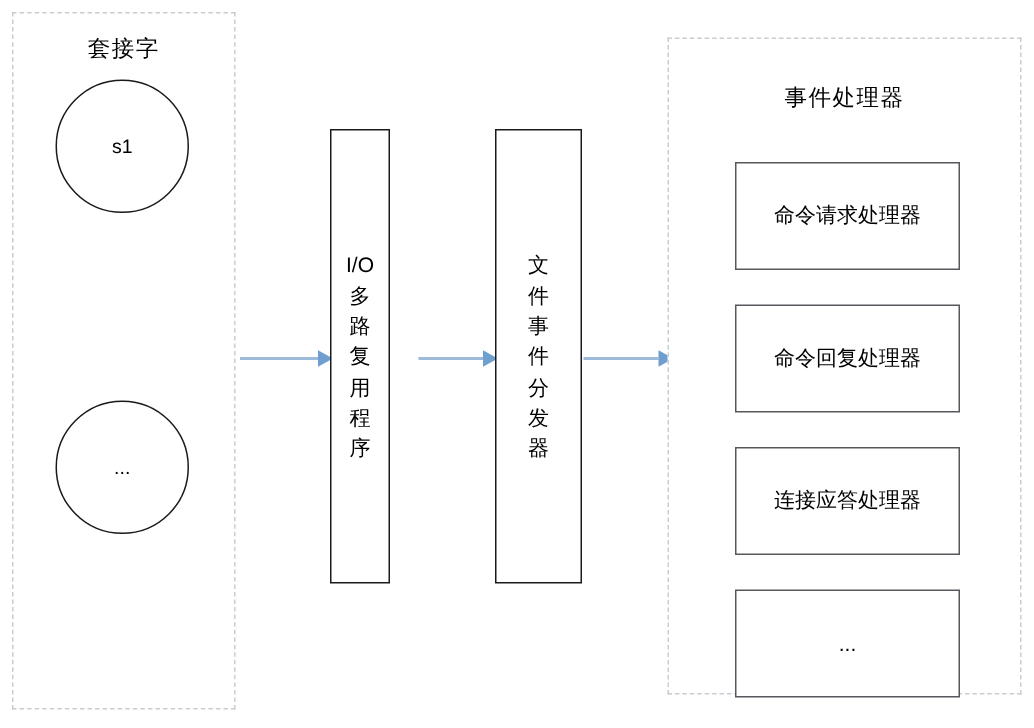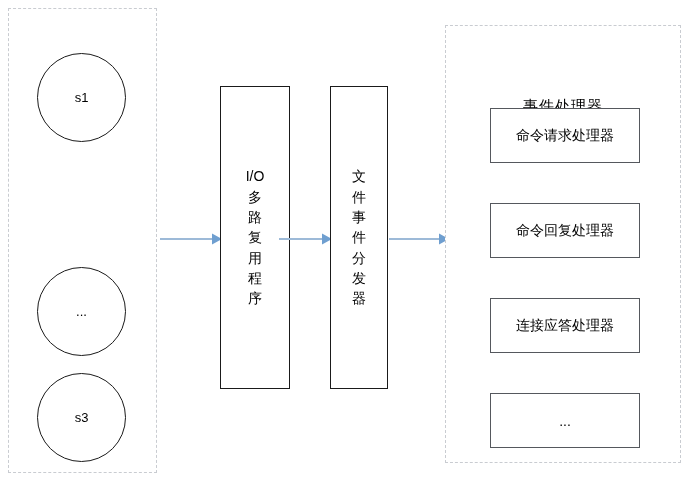--- a/index.html
+++ b/index.html
@@ -40,21 +40,21 @@
     position: absolute;
     left: 0;
     width: 100%;
     text-align: center;
     font-size: 15px;
     color: #000000;
     letter-spacing: 1px;
     white-space: nowrap;
   }
   #panel-sockets .panel-title { top: 14px; }
-  #panel-handlers .panel-title { top: 30px; margin-top: 41px; }
+  #panel-handlers .panel-title { top: 30px; }
 
   
   .circle {
     position: absolute;
     width: 89px;
     height: 89px;
     border: 1.2px solid #1a1a1a;
     border-radius: 50%;
     background: #ffffff;
     box-sizing: border-box;
@@ -85,36 +85,36 @@
     font-size: 14px;
     color: #000000;
     line-height: 1.45;
     text-align: center;
     white-space: pre-line;
     letter-spacing: 0px;
   }
   #vbox-mux {
     left: 220px;
     top: 86px;
-    width: 70px;
+    width: 40px;
     height: 303px;
   }
   #vbox-dispatch {
     left: 330px;
     top: 86px;
     width: 58px;
     height: 303px;
   }
 
   
   .hbox {
     position: absolute;
     left: 490px;
     width: 150px;
-    height: 55px;
+    height: 72px;
     border: 1.3px solid #55585d;
     background: #ffffff;
     box-sizing: border-box;
     display: flex;
     align-items: center;
     justify-content: center;
     font-size: 14px;
     color: #000000;
   }
   #hbox-0 { top: 108px; }
@@ -133,29 +133,27 @@
   #arrow-0 { left: 160px; top: 230px; width: 62px; }
   #arrow-1 { left: 279px; top: 230px; width: 53px; }
   #arrow-2 { left: 389px; top: 230px; width: 60px; }
 </style>
 </head>
 <body>
 
 <div id="canvas">
 
   <div id="panel-sockets" class="panel">
+    <div class="panel-title">套接字</div>
 
     <div id="circle-0" class="circle">
       <span class="clabel">s1</span>
     </div>
     <div id="circle-2" class="circle">
       <span class="clabel">...</span>
-    </div>
-    <div id="circle-3" class="circle">
-      <span class="clabel">s3</span>
     </div>
   </div>
 
   <div id="arrow-0" class="arrow">
     <svg width="62" height="18" viewBox="0 0 62 18">
       <line x1="0" y1="9" x2="52" y2="9" stroke="#9dbad8" stroke-width="2"></line>
       <polygon points="52,3.5 62,9 52,14.5" fill="#6f9fd0"></polygon>
     </svg>
   </div>
 

